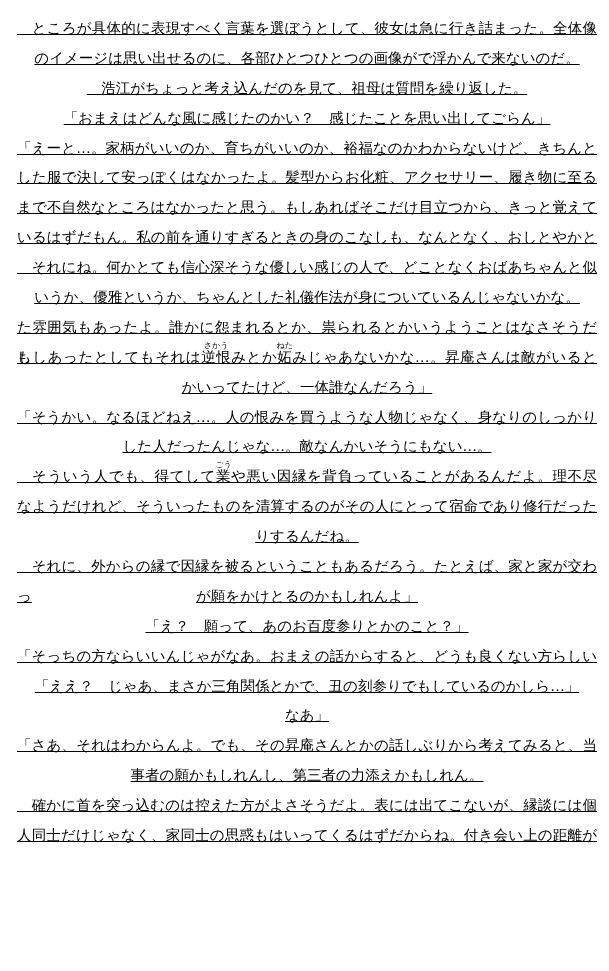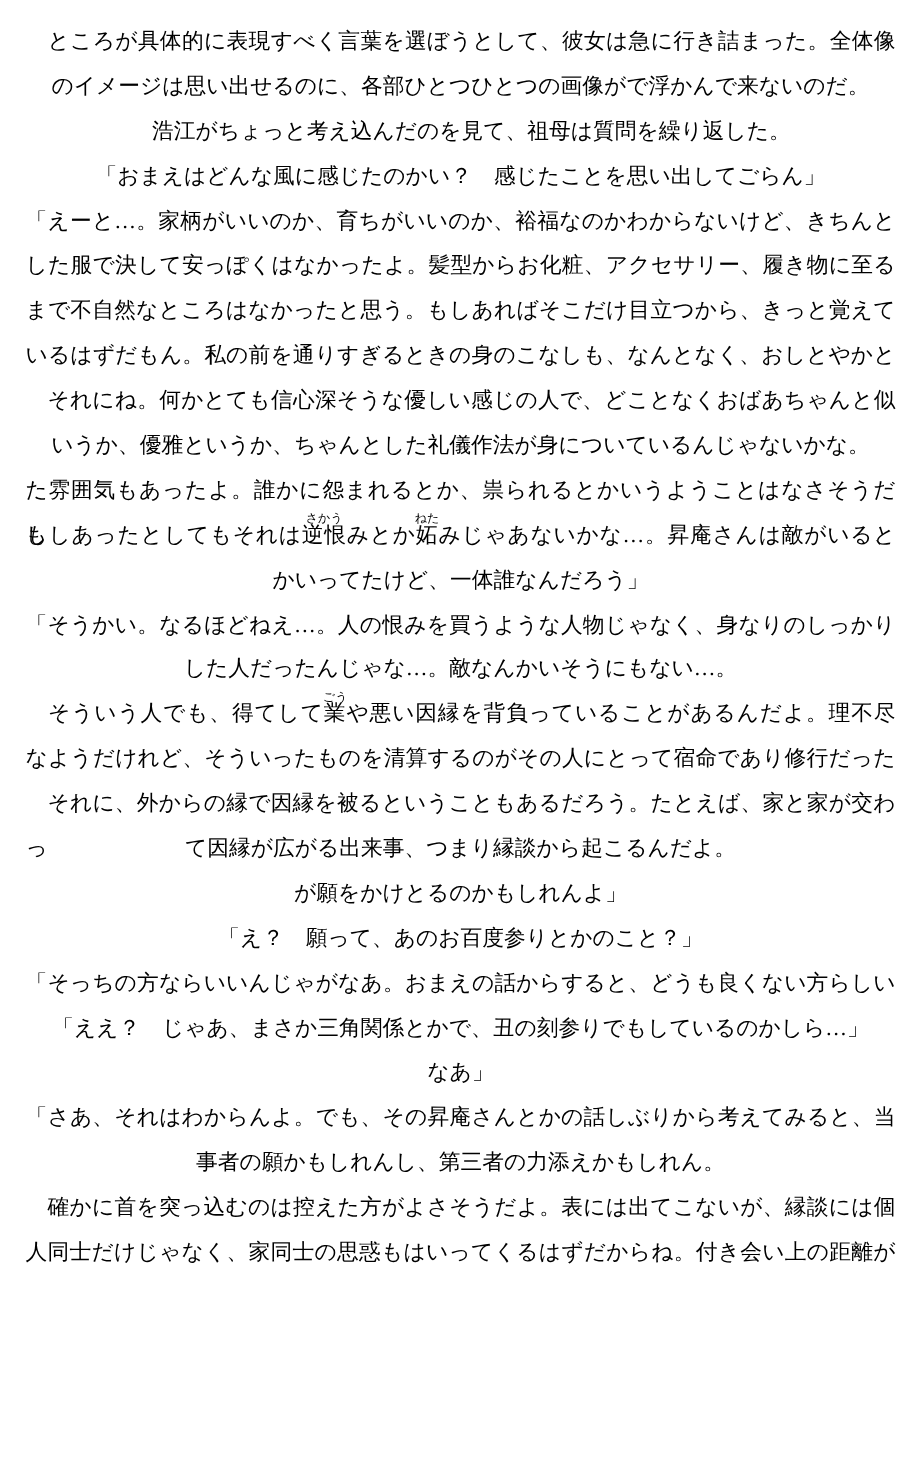--- a/index.html
+++ b/index.html
@@ -15,20 +15,21 @@
     overflow: hidden;
   }
   .text-block {
     box-sizing: border-box;
     width: 609px;
     padding: 14px 12px 0 17px;
     font-family: "Liberation Serif", "DejaVu Serif", serif;
     font-size: 14.5px;
     color: #000000;
     line-height: 29.9px;
+    text-decoration: underline;
   }
   .line {
     height: 29.9px;
     overflow: visible;
     white-space: nowrap;
     text-align: center;
   }
   .line.just {
     text-align: justify;
     text-align-last: justify;
@@ -65,22 +66,22 @@
       <div class="line just"><span>いるはずだもん。私の前を通りすぎるときの身のこなしも、なんとなく、おしとやかと</span></div>
       <div class="line just"><span>　それにね。何かとても信心深そうな優しい感じの人で、どことなくおばあちゃんと似</span></div>
       <div class="line"><span>いうか、優雅というか、ちゃんとした礼儀作法が身についているんじゃないかな。</span></div>
       <div class="line just"><span>た雰囲気もあったよ。誰かに怨まれるとか、祟られるとかいうようことはなさそうだし、</span></div>
       <div class="line just"><span>もしあったとしてもそれは</span><span class="rb"><span>逆恨</span><span class="rt">さかう</span></span><span>みとか</span><span class="rb"><span>妬</span><span class="rt">ねた</span></span><span>みじゃあないかな…。昇庵さんは敵がいると</span></div>
       <div class="line"><span>かいってたけど、一体誰なんだろう」</span></div>
       <div class="line just"><span>「そうかい。なるほどねえ…。人の恨みを買うような人物じゃなく、身なりのしっかり</span></div>
       <div class="line"><span>した人だったんじゃな…。敵なんかいそうにもない…。</span></div>
       <div class="line just"><span>　そういう人でも、得てして</span><span class="rb"><span>業</span><span class="rt">ごう</span></span><span>や悪い因縁を背負っていることがあるんだよ。理不尽</span></div>
       <div class="line just"><span>なようだけれど、そういったものを清算するのがその人にとって宿命であり修行だった</span></div>
+      <div class="line"><span>りするんだね。</span></div>
       <div class="line just"><span>　それに、外からの縁で因縁を被るということもあるだろう。たとえば、家と家が交わっ</span></div>
-      <div class="line"><span>て因縁が広がる出来事、つまり縁談から起こるんだよ。</span></div>
       <div class="line"><span>が願をかけとるのかもしれんよ」</span></div>
       <div class="line"><span>「え？　願って、あのお百度参りとかのこと？」</span></div>
       <div class="line just"><span>「そっちの方ならいいんじゃがなあ。おまえの話からすると、どうも良くない方らしい</span></div>
       <div class="line"><span>「ええ？　じゃあ、まさか三角関係とかで、丑の刻参りでもしているのかしら…」</span></div>
       <div class="line"><span>なあ」</span></div>
       <div class="line just"><span>「さあ、それはわからんよ。でも、その昇庵さんとかの話しぶりから考えてみると、当</span></div>
       <div class="line"><span>事者の願かもしれんし、第三者の力添えかもしれん。</span></div>
       <div class="line just"><span>　確かに首を突っ込むのは控えた方がよさそうだよ。表には出てこないが、縁談には個</span></div>
       <div class="line just"><span>人同士だけじゃなく、家同士の思惑もはいってくるはずだからね。付き会い上の距離が</span></div>
     </div>

